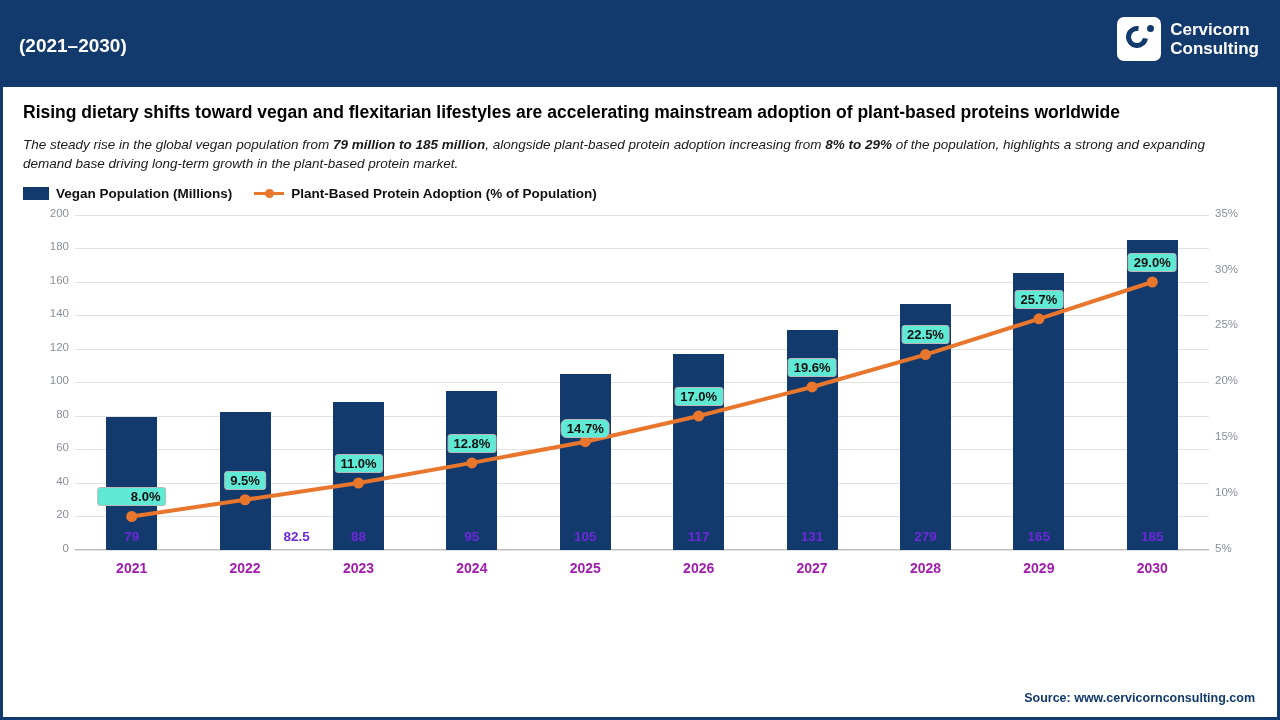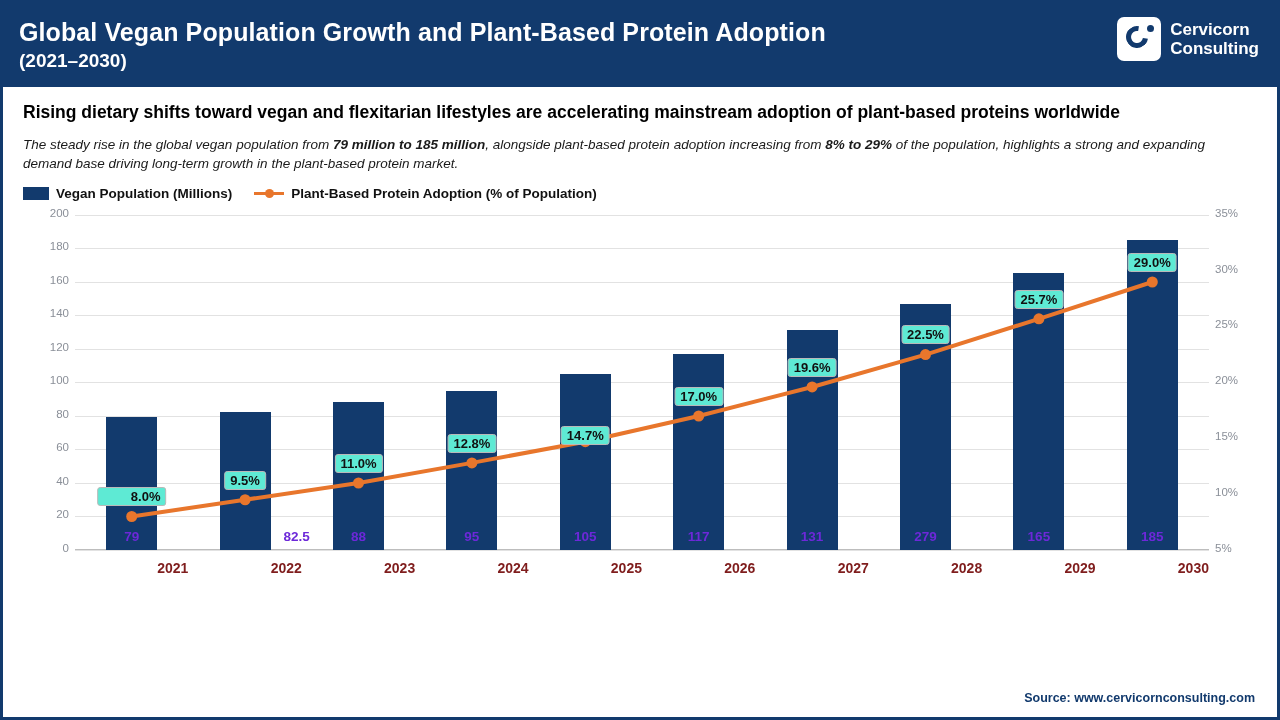--- a/index.html
+++ b/index.html
@@ -201,22 +201,22 @@
     bottom: 6px;
     color: #6d28d9;
     font-size: 13.5px;
     font-weight: bold;
     text-align: center;
   }
   .xlabel {
     position: absolute;
     font-size: 14px;
     font-weight: bold;
-    color: #7f1d1d;
-    text-align: right;
+    color: #a21caf;
+    text-align: center;
   }
   .line-svg {
     position: absolute;
     left: 0;
     top: 0;
     overflow: visible;
   }
   .pct-label {
     position: absolute;
     background: #5eead4;
@@ -239,21 +239,20 @@
     color: #123a6d;
   }
 </style>
 </head>
 <body>
 
 <div class="page">
 
   <div class="header">
     <div class="header-titles">
-      <div class="header-title-main">Global Vegan Population Growth and Plant-Based Protein Adoption</div>
       <div class="header-title-sub">(2021–2030)</div>
     </div>
     <div class="logo">
       <div class="logo-mark">
         <div class="ring"></div>
         <div class="dot"></div>
       </div>
       <div class="logo-text">
         <div>Cervicorn</div>
         <div>Consulting</div>
@@ -354,21 +353,21 @@
             <circle cx="623.7" cy="201" r="5.5" fill="#e8762c"></circle>
             <circle cx="737.1000000000001" cy="171.96666666666667" r="5.5" fill="#e8762c"></circle>
             <circle cx="850.5000000000001" cy="139.58333333333331" r="5.5" fill="#e8762c"></circle>
             <circle cx="963.9000000000001" cy="103.85000000000002" r="5.5" fill="#e8762c"></circle>
             <circle cx="1077.3" cy="67" r="5.5" fill="#e8762c"></circle>
           </svg>
           <div class="pct-label" style="left: 56.7px; top: 272.5px; padding-left: 33px;">8.0%</div>
           <div class="pct-label" style="left: 170.1px; top: 255.75px;">9.5%</div>
           <div class="pct-label" style="left: 283.5px; top: 239px;">11.0%</div>
           <div class="pct-label" style="left: 396.9px; top: 218.9px;">12.8%</div>
-          <div class="pct-label" style="left: 510.3px; top: 211px;">14.7%</div>
+          <div class="pct-label" style="left: 510.3px; top: 204px; border-radius: 6px;">14.7%</div>
           <div class="pct-label" style="left: 623.7px; top: 172px;">17.0%</div>
           <div class="pct-label" style="left: 737.1px; top: 142.967px;">19.6%</div>
           <div class="pct-label" style="left: 850.5px; top: 110.583px;">22.5%</div>
           <div class="pct-label" style="left: 963.9px; top: 74.85px;">25.7%</div>
           <div class="pct-label" style="left: 1077.3px; top: 38px;">29.0%</div>
         </div>
     </div>
   </div>
 
   <div class="footer">Source: www.cervicornconsulting.com</div>

